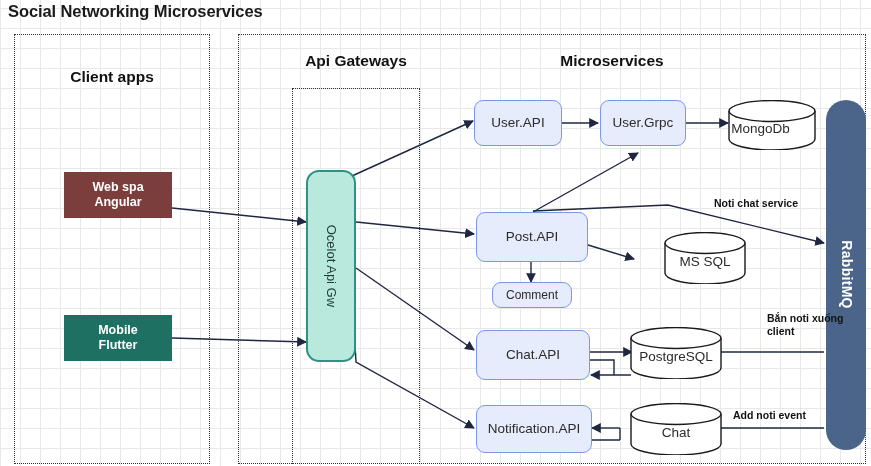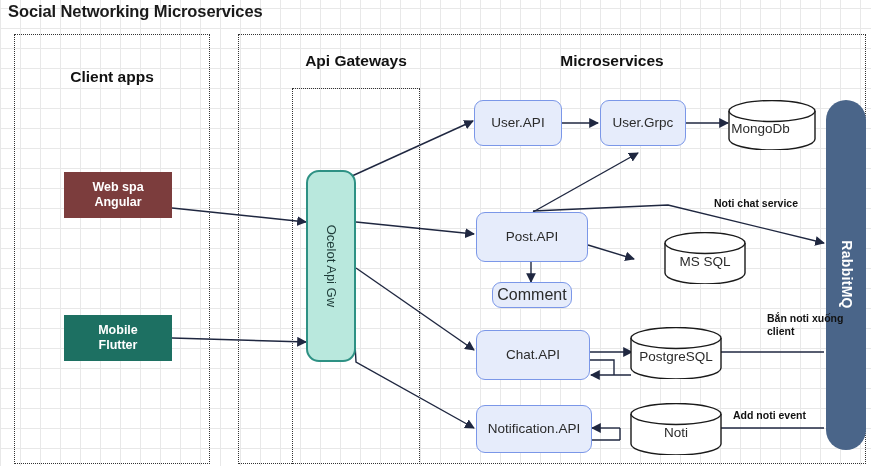--- a/index.html
+++ b/index.html
@@ -67,21 +67,21 @@
   }
   .svc-box {
     background: #e6ecfb;
     border: 1.3px solid #7b97e8;
     border-radius: 9px;
     color: #2b2b2b;
     font-size: 13.5px;
     font-weight: normal;
   }
   .svc-box.small {
-    font-size: 16px;
+    font-size: 12px;
     text-align: right;
   }
   .gateway-box {
     background: #b9e8dd;
     border: 2px solid #2e9184;
     border-radius: 13px;
   }
   .gateway-label {
     transform: rotate(90deg);
     white-space: nowrap;
@@ -253,21 +253,21 @@
       <ellipse cx="46" cy="11" rx="45" ry="10.5" fill="#ffffff" stroke="#1a1a1a" stroke-width="1.4"></ellipse>
     </svg>
     <div class="db-text" style="top:22px;">PostgreSQL</div>
   </div>
 
   <div class="db" style="left:630px; top:403px; width:92px; height:52px;">
     <svg viewBox="0 0 92 52" width="92" height="52">
       <path d="M 1,11 L 1,41 A 45,11 0 0 0 91,41 L 91,11" fill="#ffffff" stroke="#1a1a1a" stroke-width="1.4"></path>
       <ellipse cx="46" cy="11" rx="45" ry="10.5" fill="#ffffff" stroke="#1a1a1a" stroke-width="1.4"></ellipse>
     </svg>
-    <div class="db-text" style="top:22px;">Noti</div>
+    <div class="db-text" style="top:22px;">Chat</div>
   </div>
 
   <div class="node mq-box" style="left:826px; top:100px; width:40px; height:350px;">
     <span class="mq-label">RabbitMQ</span>
   </div>
 
   <div class="edge-label" style="left:714px; top:197px; width:120px;">Noti chat service</div>
   <div class="edge-label" style="left:731px; top:312px; width:92px;margin-left:36px;">Bắn noti xuống client</div>
   <div class="edge-label" style="left:733px; top:409px; width:100px;">Add noti event</div>
 

